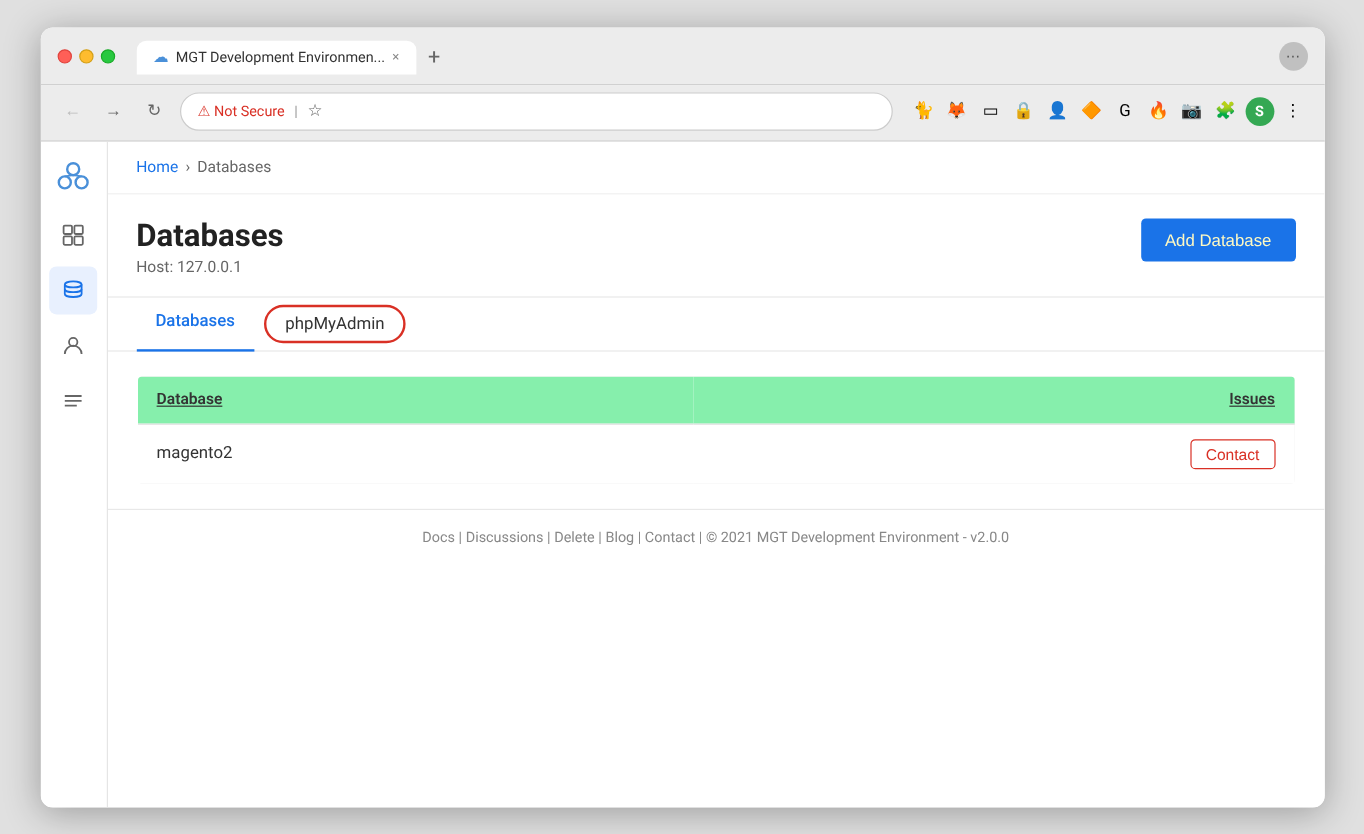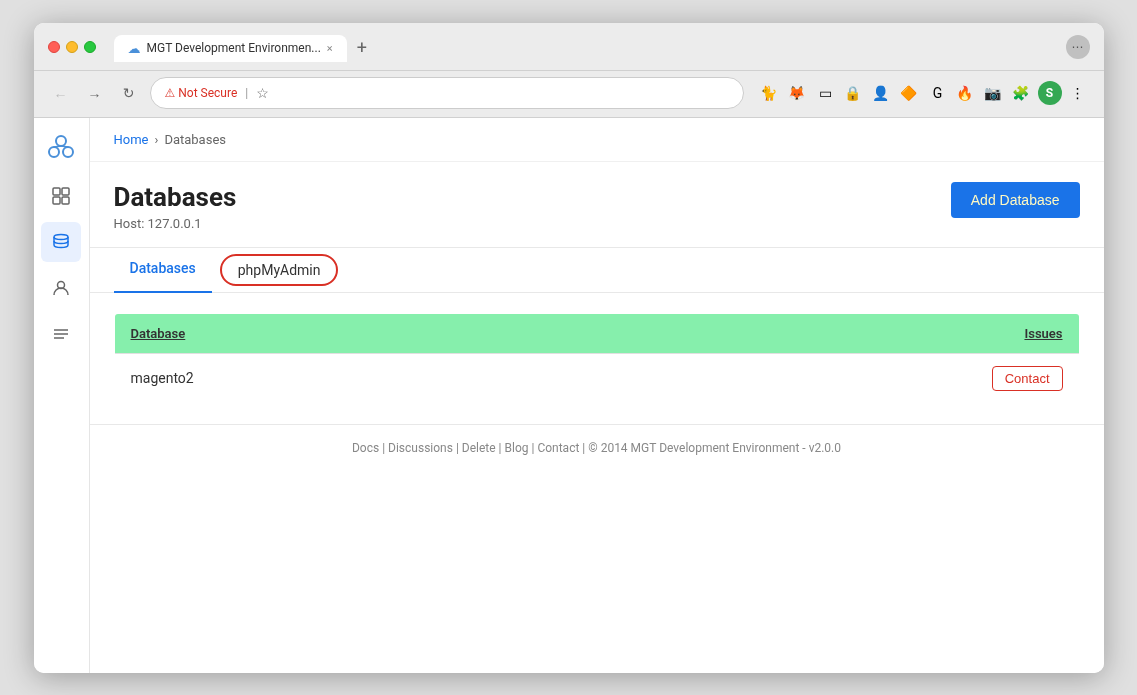--- a/index.html
+++ b/index.html
@@ -497,17 +497,17 @@
         <a href="#">Docs</a>
         <span> | </span>
         <a href="#">Discussions</a>
         <span> | </span>
         <a href="#">Delete</a>
         <span> | </span>
         <a href="#">Blog</a>
         <span> | </span>
         <a href="#">Contact</a>
         <span> | </span>
-        <span>© 2014 MGT Development Environment - v2.0.0</span>
+        <span>© 2021 MGT Development Environment - v2.0.0</span>
       </div>
     </div>
   </div>
 </div>
 
 </body></html>

